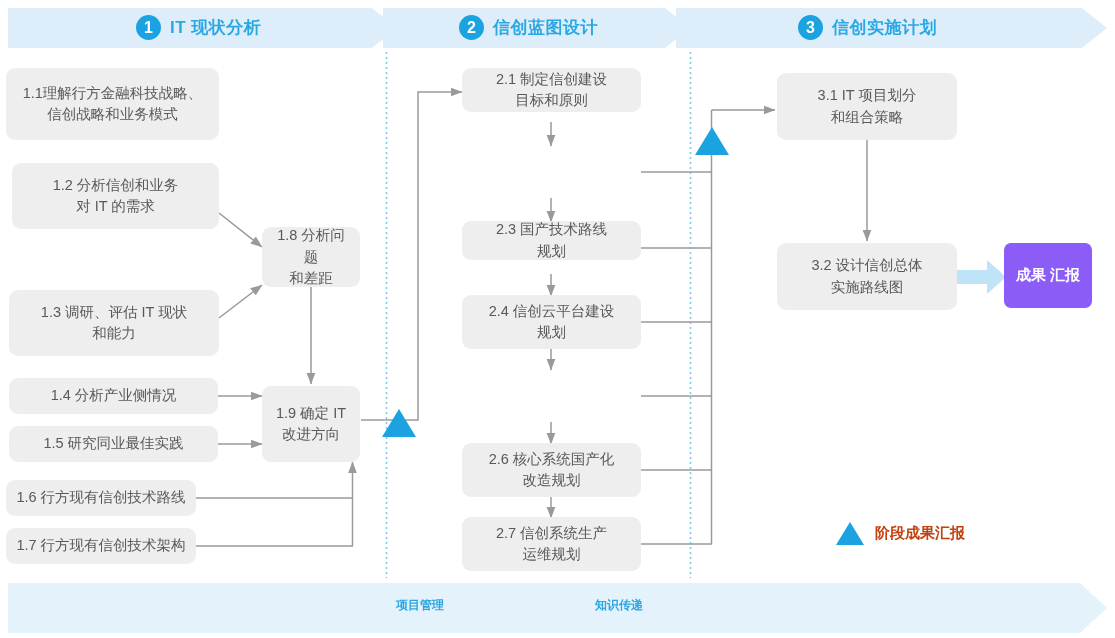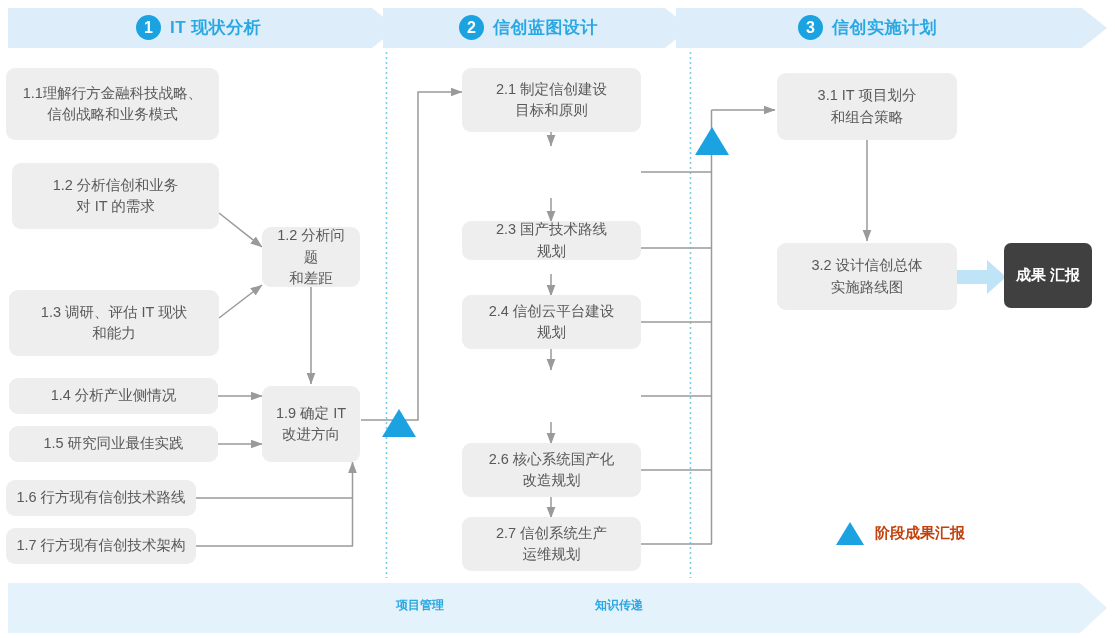--- a/index.html
+++ b/index.html
@@ -67,21 +67,21 @@
     justify-content: center;
     text-align: center;
     padding: 4px 8px;
     box-sizing: border-box;
   }
   .pbox span { display: block; }
 
   
   .badge {
     position: absolute;
-    background: #404040;
+    background: #8b5cf6;
     border-radius: 7px;
     color: #ffffff;
     font-size: 15px;
     font-weight: bold;
     line-height: 1.35;
     display: flex;
     align-items: center;
     justify-content: center;
     text-align: center;
   }
@@ -244,33 +244,33 @@
   </div>
 
   <div class="pbox" style="left:6px; top:528px; width:190px; height:36px;">
     <div>
         <span>1.7 行方现有信创技术架构</span>
       </div>
   </div>
 
   <div class="pbox" style="left:262px; top:227px; width:98px; height:60px;">
     <div>
-      <span>1.2 分析问题</span>
+      <span>1.8 分析问题</span>
       <span>和差距</span>
     </div>
   </div>
 
   <div class="pbox" style="left:262px; top:386px; width:98px; height:76px;">
     <div>
       <span>1.9 确定 IT</span>
       <span>改进方向</span>
     </div>
   </div>
 
-  <div class="pbox" style="left:462px; top:68px; width:179px; height:64px;">
+  <div class="pbox" style="left:462px; top:68px; width:179px; height:44px;">
     <div>
       <span>2.1 制定信创建设</span>
       <span>目标和原则</span>
     </div>
   </div>
 
 
   <div class="pbox" style="left:462px; top:221px; width:179px; height:39px;">
     <div>
       <span>2.3 国产技术路线</span>

